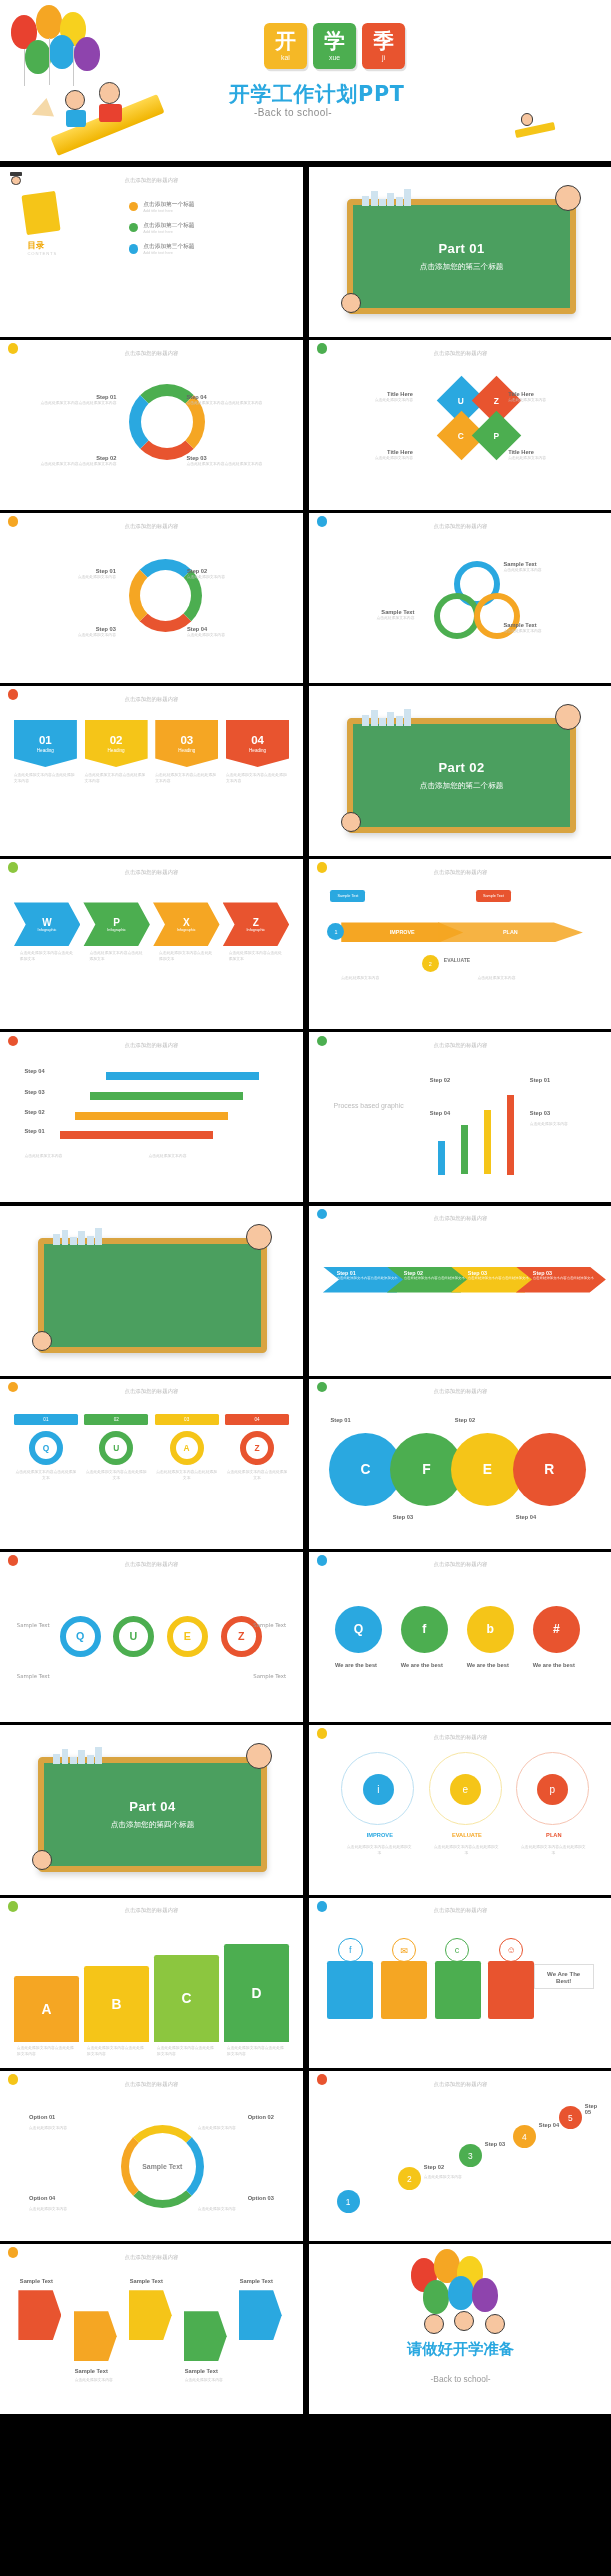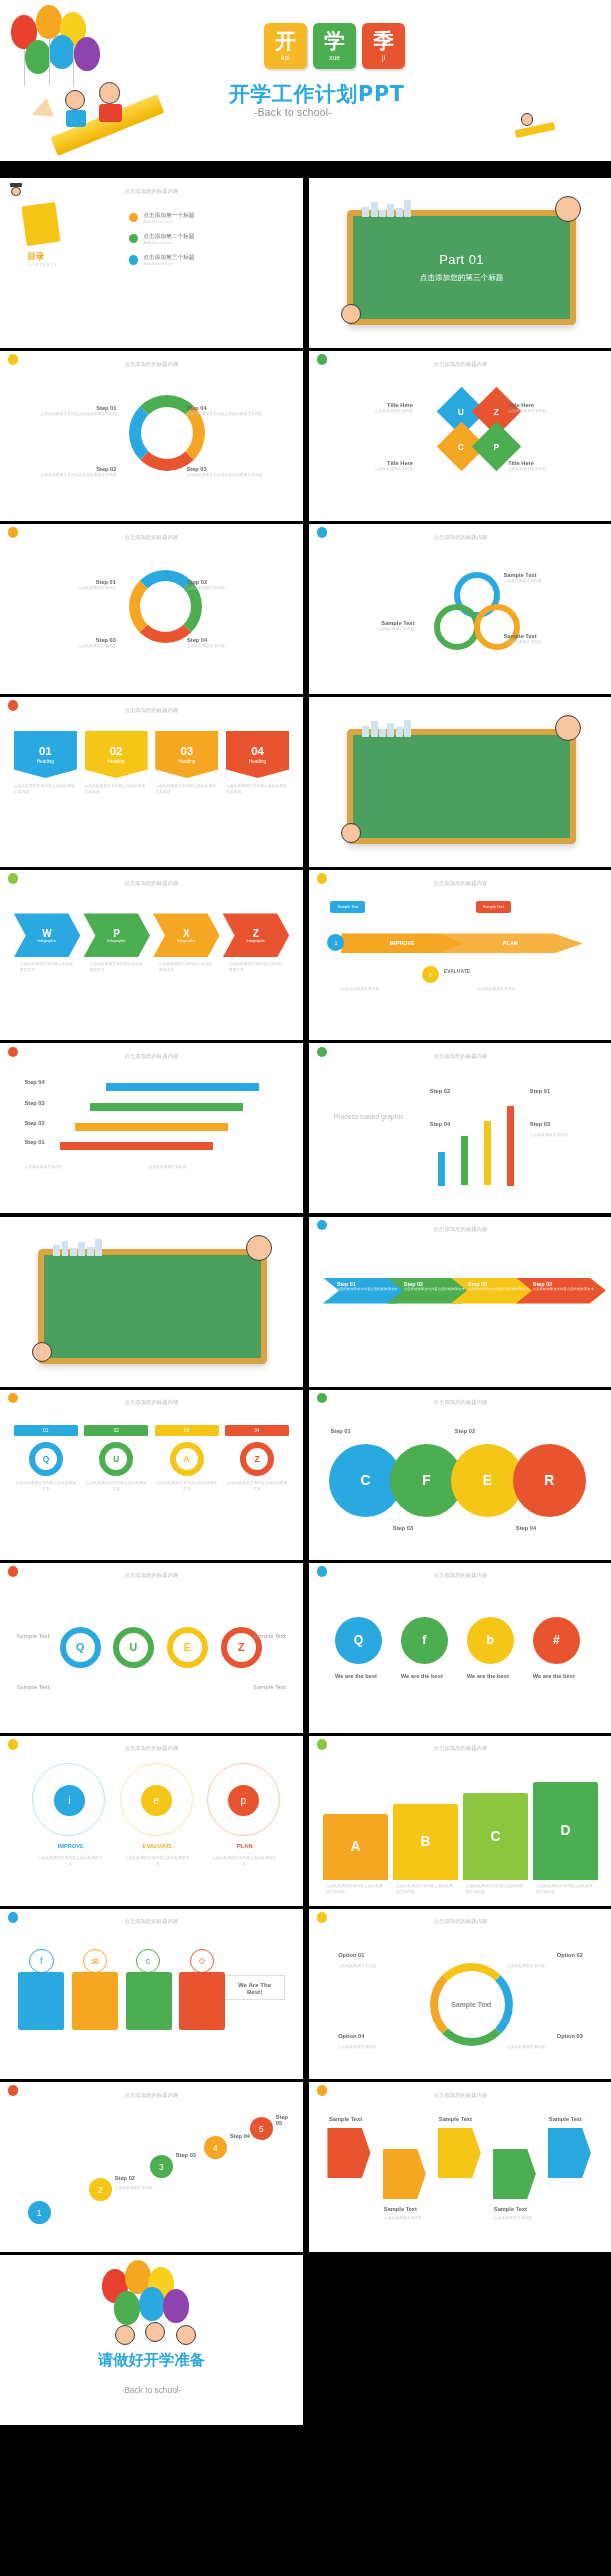--- a/index.html
+++ b/index.html
@@ -101,21 +101,21 @@
   .cover-kid-right {
     position: absolute;
     right: 57px; bottom: 12.2px;
     width: 46px; height: 37px;
   }
   
   .grid {
     display: grid;
     grid-template-columns: repeat(2, 303px);
     gap: 3.1px 6.1px;
-    padding: 17px 0 0 0;
+    padding: 6px 0 0 0;
     justify-content: center;
   }
   .slide {
     width: 303px;
     height: 170px;
     background: #fff;
     position: relative;
     overflow: hidden;
   }
   .slide-header {
@@ -149,21 +149,21 @@
     box-shadow: 0 2.3px 6.1px rgba(0,0,0,.18);
   }
   .board-inner {
     position: absolute;
     inset: 0;
     display: flex; flex-direction: column;
     align-items: center; justify-content: center;
     color: #fff;
   }
   .board-part {
-    font-size: 13px; font-weight: normal; letter-spacing: 0.4px;
+    font-size: 13px; font-weight: bold; letter-spacing: 0.4px;
   }
   .board-sub { font-size: 7.6px; margin-top: 6.1px; font-family: "DejaVu Sans", sans-serif; }
   .board-city {
     position: absolute; left: 9.2px; top: -17px;
     width: 92px; height: 18.4px;
     display: flex; align-items: flex-end; gap: 1.5px;
   }
   .bldg { background: #cfe3ef; width: 6.9px; }
   .board-kid {
     position: absolute; border-radius: 50%;
@@ -496,20 +496,24 @@
     <div class="slide board-slide">
       <div class="board">
         <div class="board-city">
           <div class="bldg" style="height:10.7px"></div>
             <div class="bldg" style="height:15.3px"></div>
           <div class="bldg" style="height:7.6px"></div>
             <div class="bldg" style="height:13.8px"></div>
           <div class="bldg" style="height:9.2px"></div>
             <div class="bldg" style="height:17px"></div>
         </div>
+        <div class="board-inner">
+          <div class="board-part">Part 02</div>
+          <div class="board-sub">点击添加您的第二个标题</div>
+        </div>
         <div class="board-kid" style="right:-10.7px; top:-20px; width:26px; height:26px; background:#f7c6a0; border:1.5px solid #3a3a3a;"></div>
         <div class="board-kid" style="left:-12.2px; bottom:-4.6px; width:20px; height:20px; background:#f7c6a0; border:1.5px solid #3a3a3a;"></div>
       </div>
     </div>
 
     <div class="slide">
       <div class="hdr-mascot">
           <div style="width:10.7px;height:10.7px;border-radius:50%;background:#8cc63f;"></div>
         </div>
       <div class="slide-header">
@@ -780,20 +784,38 @@
         <div class="circle center" style="position:absolute;left:210px;top:31px;width:47px;height:47px;background:#e8542f;color:#fff;font-size:12.2px;font-weight:bold;">
             <span>#</span>
           </div>
         <div class="cap-title" style="position:absolute;left:12.2px;top:87px;">We are the best</div>
         <div class="cap-title" style="position:absolute;left:78px;top:87px;">We are the best</div>
         <div class="cap-title" style="position:absolute;left:144px;top:87px;">We are the best</div>
         <div class="cap-title" style="position:absolute;left:210px;top:87px;">We are the best</div>
       </div>
     </div>
 
+    <div class="slide board-slide">
+      <div class="board">
+        <div class="board-city">
+          <div class="bldg" style="height:10.7px"></div>
+            <div class="bldg" style="height:15.3px"></div>
+          <div class="bldg" style="height:7.6px"></div>
+            <div class="bldg" style="height:13.8px"></div>
+          <div class="bldg" style="height:9.2px"></div>
+            <div class="bldg" style="height:17px"></div>
+        </div>
+        <div class="board-inner">
+          <div class="board-part">Part 04</div>
+          <div class="board-sub">点击添加您的第四个标题</div>
+        </div>
+        <div class="board-kid" style="right:-10.7px; top:-20px; width:26px; height:26px; background:#f7c6a0; border:1.5px solid #3a3a3a;"></div>
+        <div class="board-kid" style="left:-12.2px; bottom:-4.6px; width:20px; height:20px; background:#f7c6a0; border:1.5px solid #3a3a3a;"></div>
+      </div>
+    </div>
 
     <div class="slide">
       <div class="hdr-mascot">
           <div style="width:10.7px;height:10.7px;border-radius:50%;background:#f5c518;"></div>
         </div>
       <div class="slide-header">
           <span class="ht">点击添加您的标题内容</span>
         </div>
       <div class="slide-body">
         <div class="circle center" style="position:absolute;left:40px;top:26px;width:31px;height:31px;background:#2aa8e0;color:#fff;font-size:10px;">

